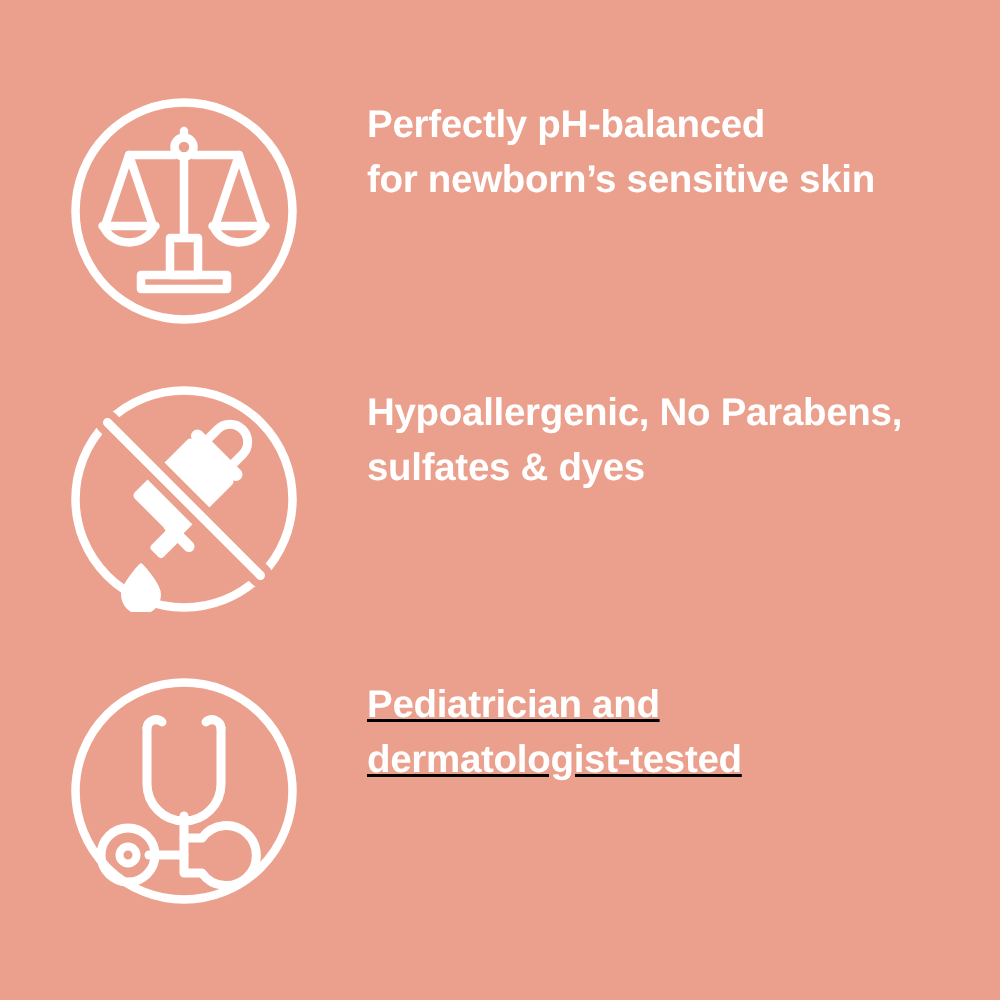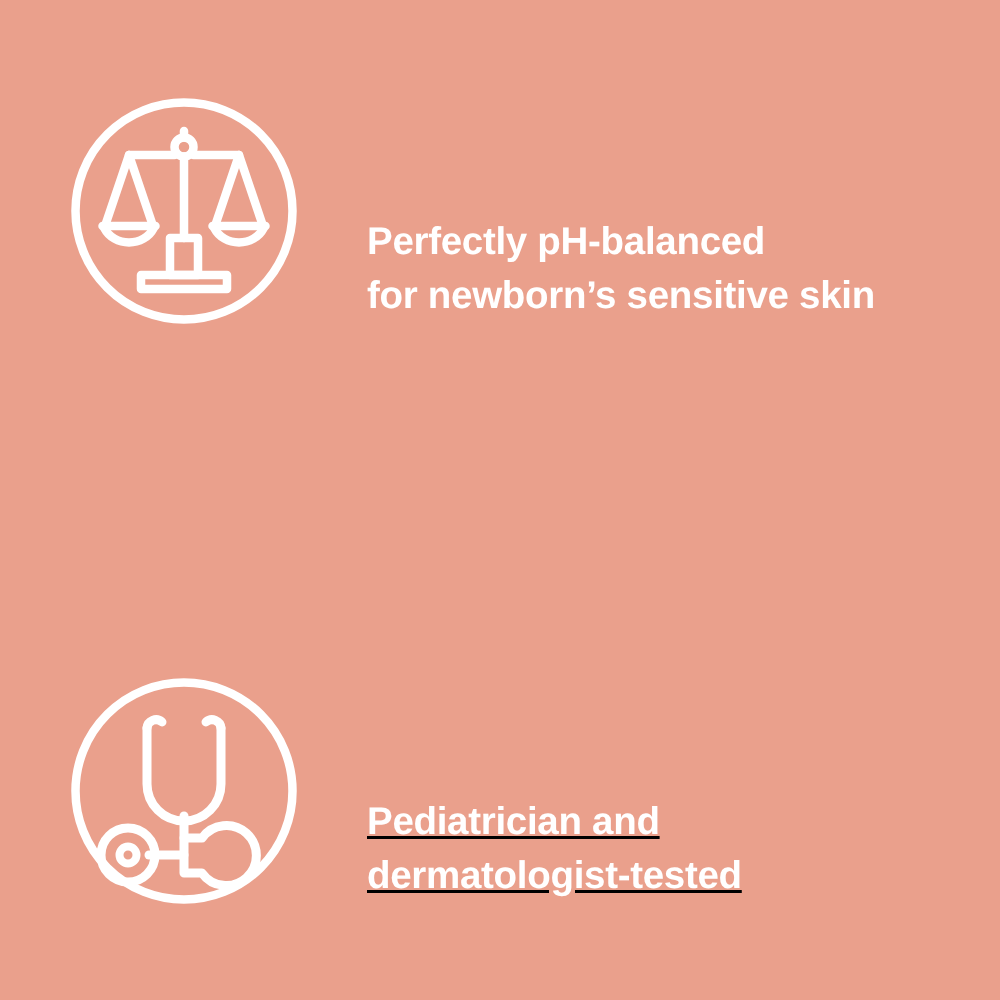--- a/index.html
+++ b/index.html
@@ -17,21 +17,21 @@
     width: 1000px;
     height: 1000px;
     background: #eaa08c;
   }
   .feature-row {
     position: absolute;
     left: 0;
     width: 1000px;
     display: flex;
     flex-direction: row;
-    align-items: flex-end;
+    align-items: flex-start;
   }
   #row-0 { top: 98px;  height: 226px; }
   #row-1 { top: 386px; height: 226px; }
   #row-2 { top: 678px; height: 226px; text-decoration: underline; }
 
   .icon-badge {
     position: relative;
     flex: 0 0 auto;
     margin-left: 71px;
     width: 226px;
@@ -83,20 +83,46 @@
 
         <path d="M99 140 L127 140 L127 177 L99 177 Z"></path>
 
         <path d="M70 177 L156 177 L156 191 L70 191 Z"></path>
       </svg>
     </div>
     <div class="feature-text">Perfectly pH-balanced
 for newborn’s sensitive skin</div>
   </div>
 
+  <div class="feature-row" id="row-1">
+    <div class="icon-badge">
+      <svg viewBox="0 0 226 226" xmlns="http://www.w3.org/2000/svg" fill="none" stroke="#ffffff" stroke-width="8.5" stroke-linecap="round" stroke-linejoin="round">
+        <circle cx="113" cy="113" r="108.5"></circle>
+
+        <g>
+
+          <path d="M133.5 56.5 L146.5 43.5 A17.5 17.5 0 0 1 171.5 68.5 L158.5 81.5" stroke-width="9"></path>
+
+          <path d="M119.5 57 L158 95.5 L105.5 148 L67 109.5 Z" fill="#ffffff" stroke="#ffffff" stroke-width="9"></path>
+
+          <path d="M126.5 50 L165 88.5" stroke-width="13"></path>
+          <path d="M98.5 141 L118 160.5" stroke-width="11"></path>
+
+          <path d="M101 144 L83.5 161.5 L90 168 L107.5 150.5" fill="#ffffff" stroke="#ffffff" stroke-width="8"></path>
+
+          <path d="M70 180 C70 180 52.5 198.5 52.5 208.5 A17.5 17.5 0 0 0 87.5 208.5 C87.5 198.5 70 180 70 180 Z" fill="#ffffff" stroke="#ffffff" stroke-width="5"></path>
+        </g>
+
+        <path d="M36.5 36.5 L189.5 189.5" stroke="#eaa08c" stroke-width="24"></path>
+        <path d="M36.5 36.5 L189.5 189.5" stroke="#ffffff" stroke-width="9"></path>
+      </svg>
+    </div>
+    <div class="feature-text">Hypoallergenic, No Parabens,
+sulfates &amp; dyes</div>
+  </div>
 
   <div class="feature-row" id="row-2">
     <div class="icon-badge">
       <svg viewBox="0 0 226 226" xmlns="http://www.w3.org/2000/svg" fill="none" stroke="#ffffff" stroke-width="8.5" stroke-linecap="round" stroke-linejoin="round">
         <circle cx="113" cy="113" r="108.5"></circle>
 
         <path d="M76 50 L76 106 A37 37 0 0 0 150 106 L150 50" stroke-width="9"></path>
 
         <path d="M76 50 A9 9 0 0 1 91 44" stroke-width="9"></path>
         <path d="M150 50 A9 9 0 0 0 135 44" stroke-width="9"></path>

